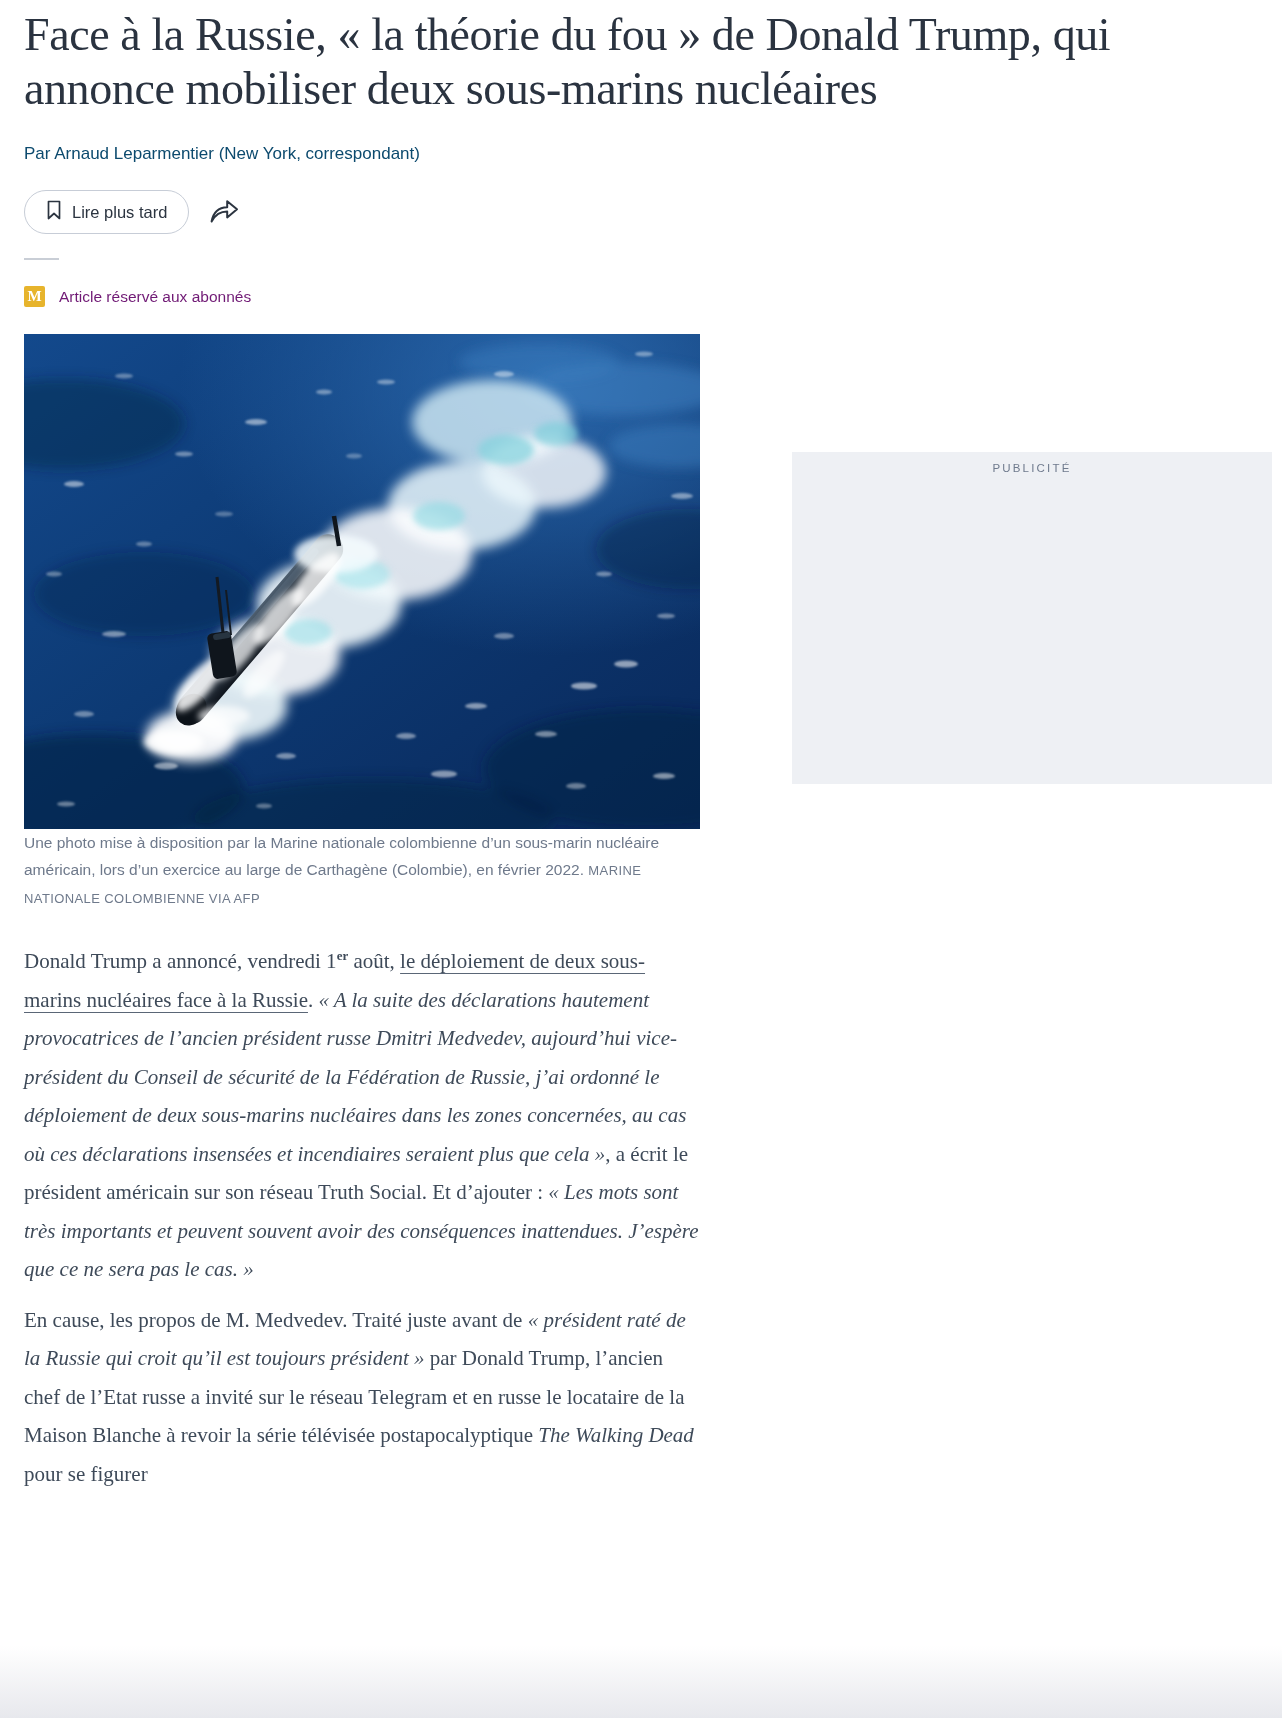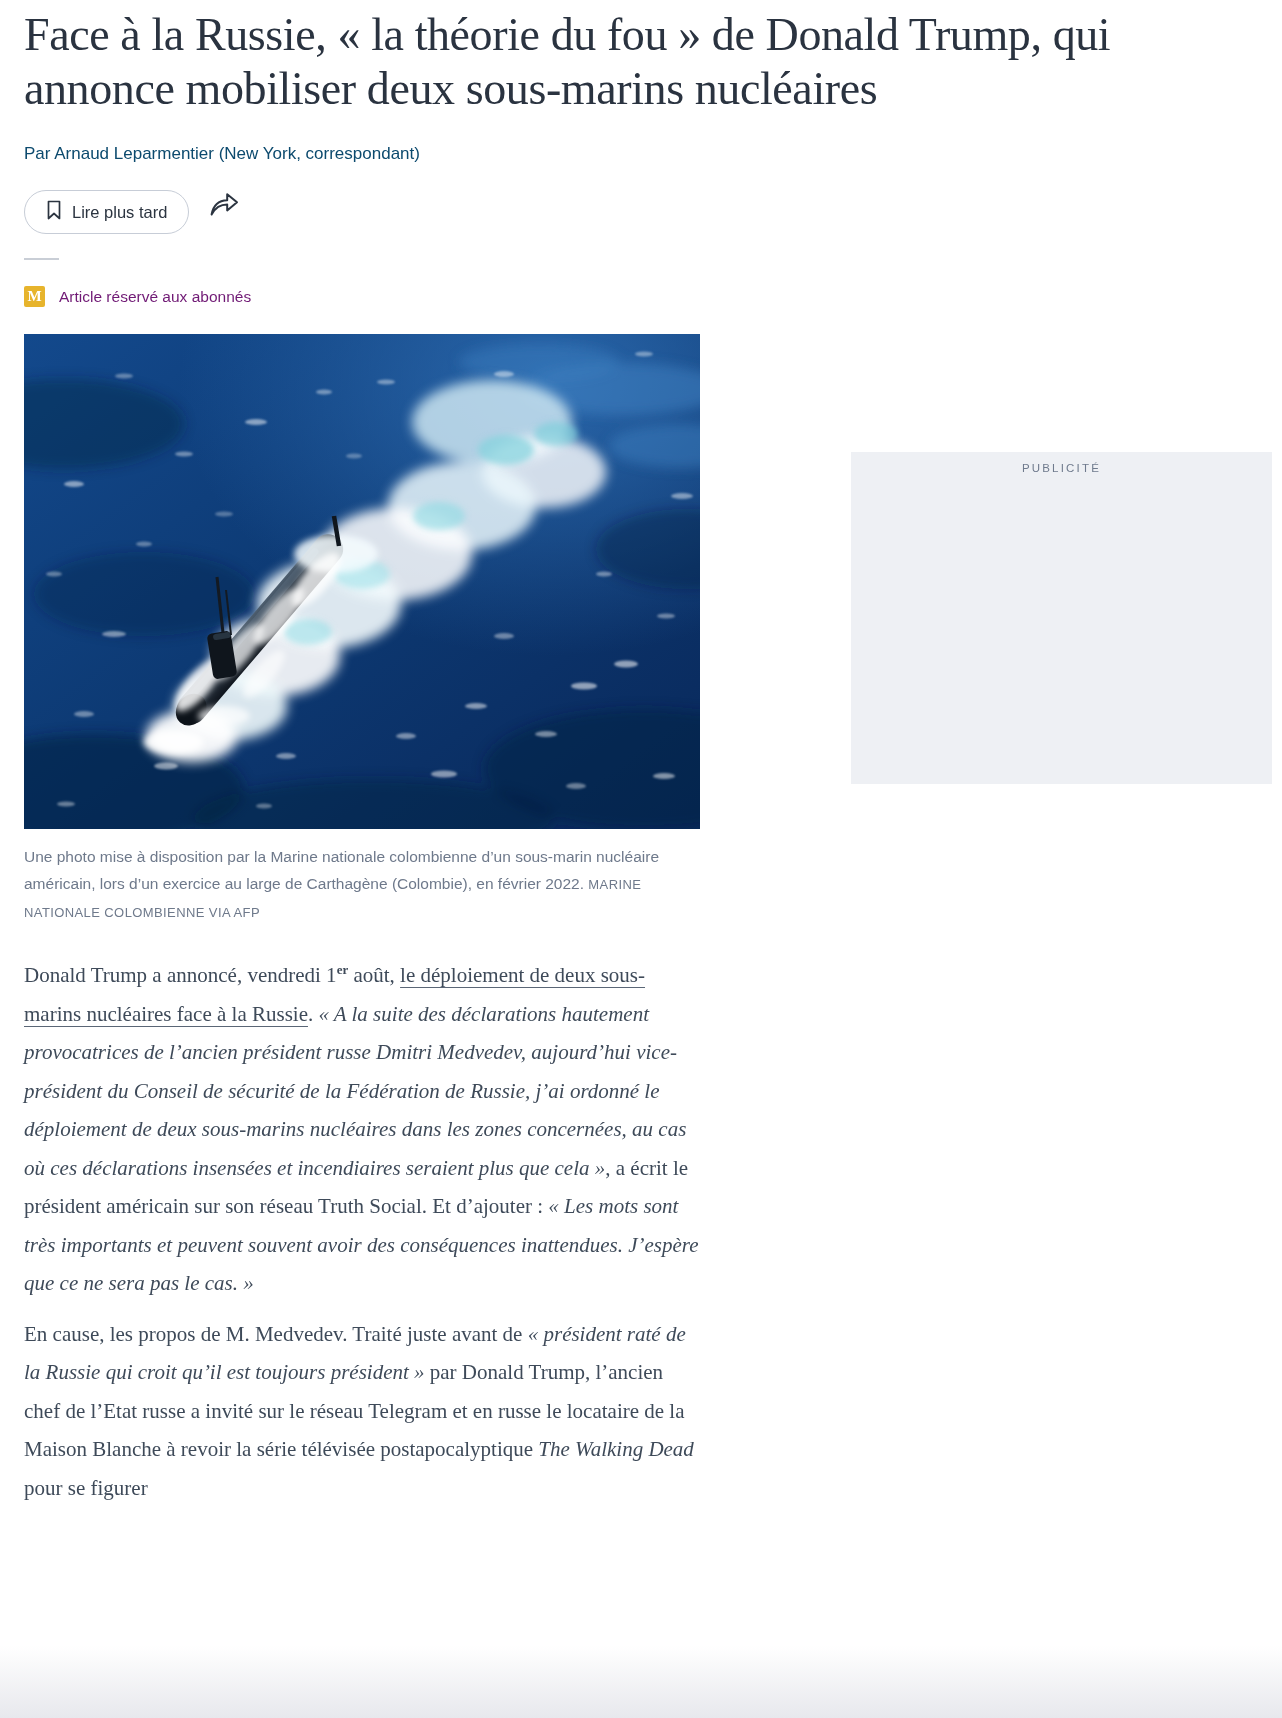--- a/index.html
+++ b/index.html
@@ -22,21 +22,21 @@
     max-width:1080px; margin-top:12px;
   }
   .byline { font-size:17px; color:#0c4a6e; margin-top:28px; }
   .pubinfo {
     display:flex; align-items:center; gap:7px;
     font-size:16px; color:#6e798b; margin-top:13px;
   }
   .pubinfo .dot { padding:0 2px; }
   .pubinfo svg { display:block; }
 
-  .actions { display:flex; align-items:flex-start; gap:20px; margin-top:26px; }
+  .actions { display:flex; align-items:center; gap:20px; margin-top:26px; }
   .btn-readlater {
     display:inline-flex; align-items:center; gap:10px; height:44px;
     padding:0 21px; border:1px solid #c7cdd7; border-radius:22px;
     background:#ffffff; font-size:16.5px; color:#2b3440; cursor:pointer;
     font-family:"Liberation Sans","DejaVu Sans",sans-serif;
   }
   .btn-share { background:none; border:none; cursor:pointer; padding:0; display:flex; }
 
   .divider { border:none; width:35px; height:2px; background:#c9ced6; margin-top:24px; }
 
@@ -47,21 +47,21 @@
     display:flex; align-items:center; justify-content:center;
     font-family:"Liberation Serif","DejaVu Serif",serif;
     font-weight:700; font-size:15px; color:#ffffff;
   }
   .premium-label { font-size:15.5px; color:#701a75; }
 
   
   figure { margin-top:27px; width:676px; }
   figure svg.photo { display:block; width:676px; height:495px; }
   figcaption {
-    margin-top:14px; font-size:15.5px; line-height:27px; color:#6e798b;
+    font-size:15.5px; line-height:27px; color:#6e798b;
     max-width:664px;
   }
   figcaption .credit { font-size:13px; letter-spacing:0.4px; }
 
   
   .body-para {
     font-family:"Liberation Serif","DejaVu Serif",serif;
     font-size:21px; line-height:38.5px; color:#3e4a59; max-width:678px;
   }
   .body-para.first { margin-top:30px; }
@@ -69,21 +69,21 @@
   .body-para em { font-style:italic; }
   .body-para sup { font-size:13px; line-height:0; vertical-align:super;font-weight:bold; }
   a.body-link {
     color:inherit; text-decoration:underline;
     text-decoration-thickness:1px; text-underline-offset:4.5px;
     text-decoration-color:#5a6676;
   }
 
   
   .ad-box {
-    position:absolute; top:452px; right:10px; width:421px; height:332px;
+    position:absolute; top:452px; right:10px; width:480px; height:332px;
     background:#eef0f4; display:flex; justify-content:center;
   }
   .ad-label {
     margin-top:10px; font-size:11.5px; letter-spacing:2.2px; color:#6f7a8d;
   }
 
   
   .bottom-fade {
     position:absolute; left:0; right:0; bottom:0; height:85px;
     background:linear-gradient(to top, rgba(230,231,236,0.95) 0%, rgba(255,255,255,0) 85%);

